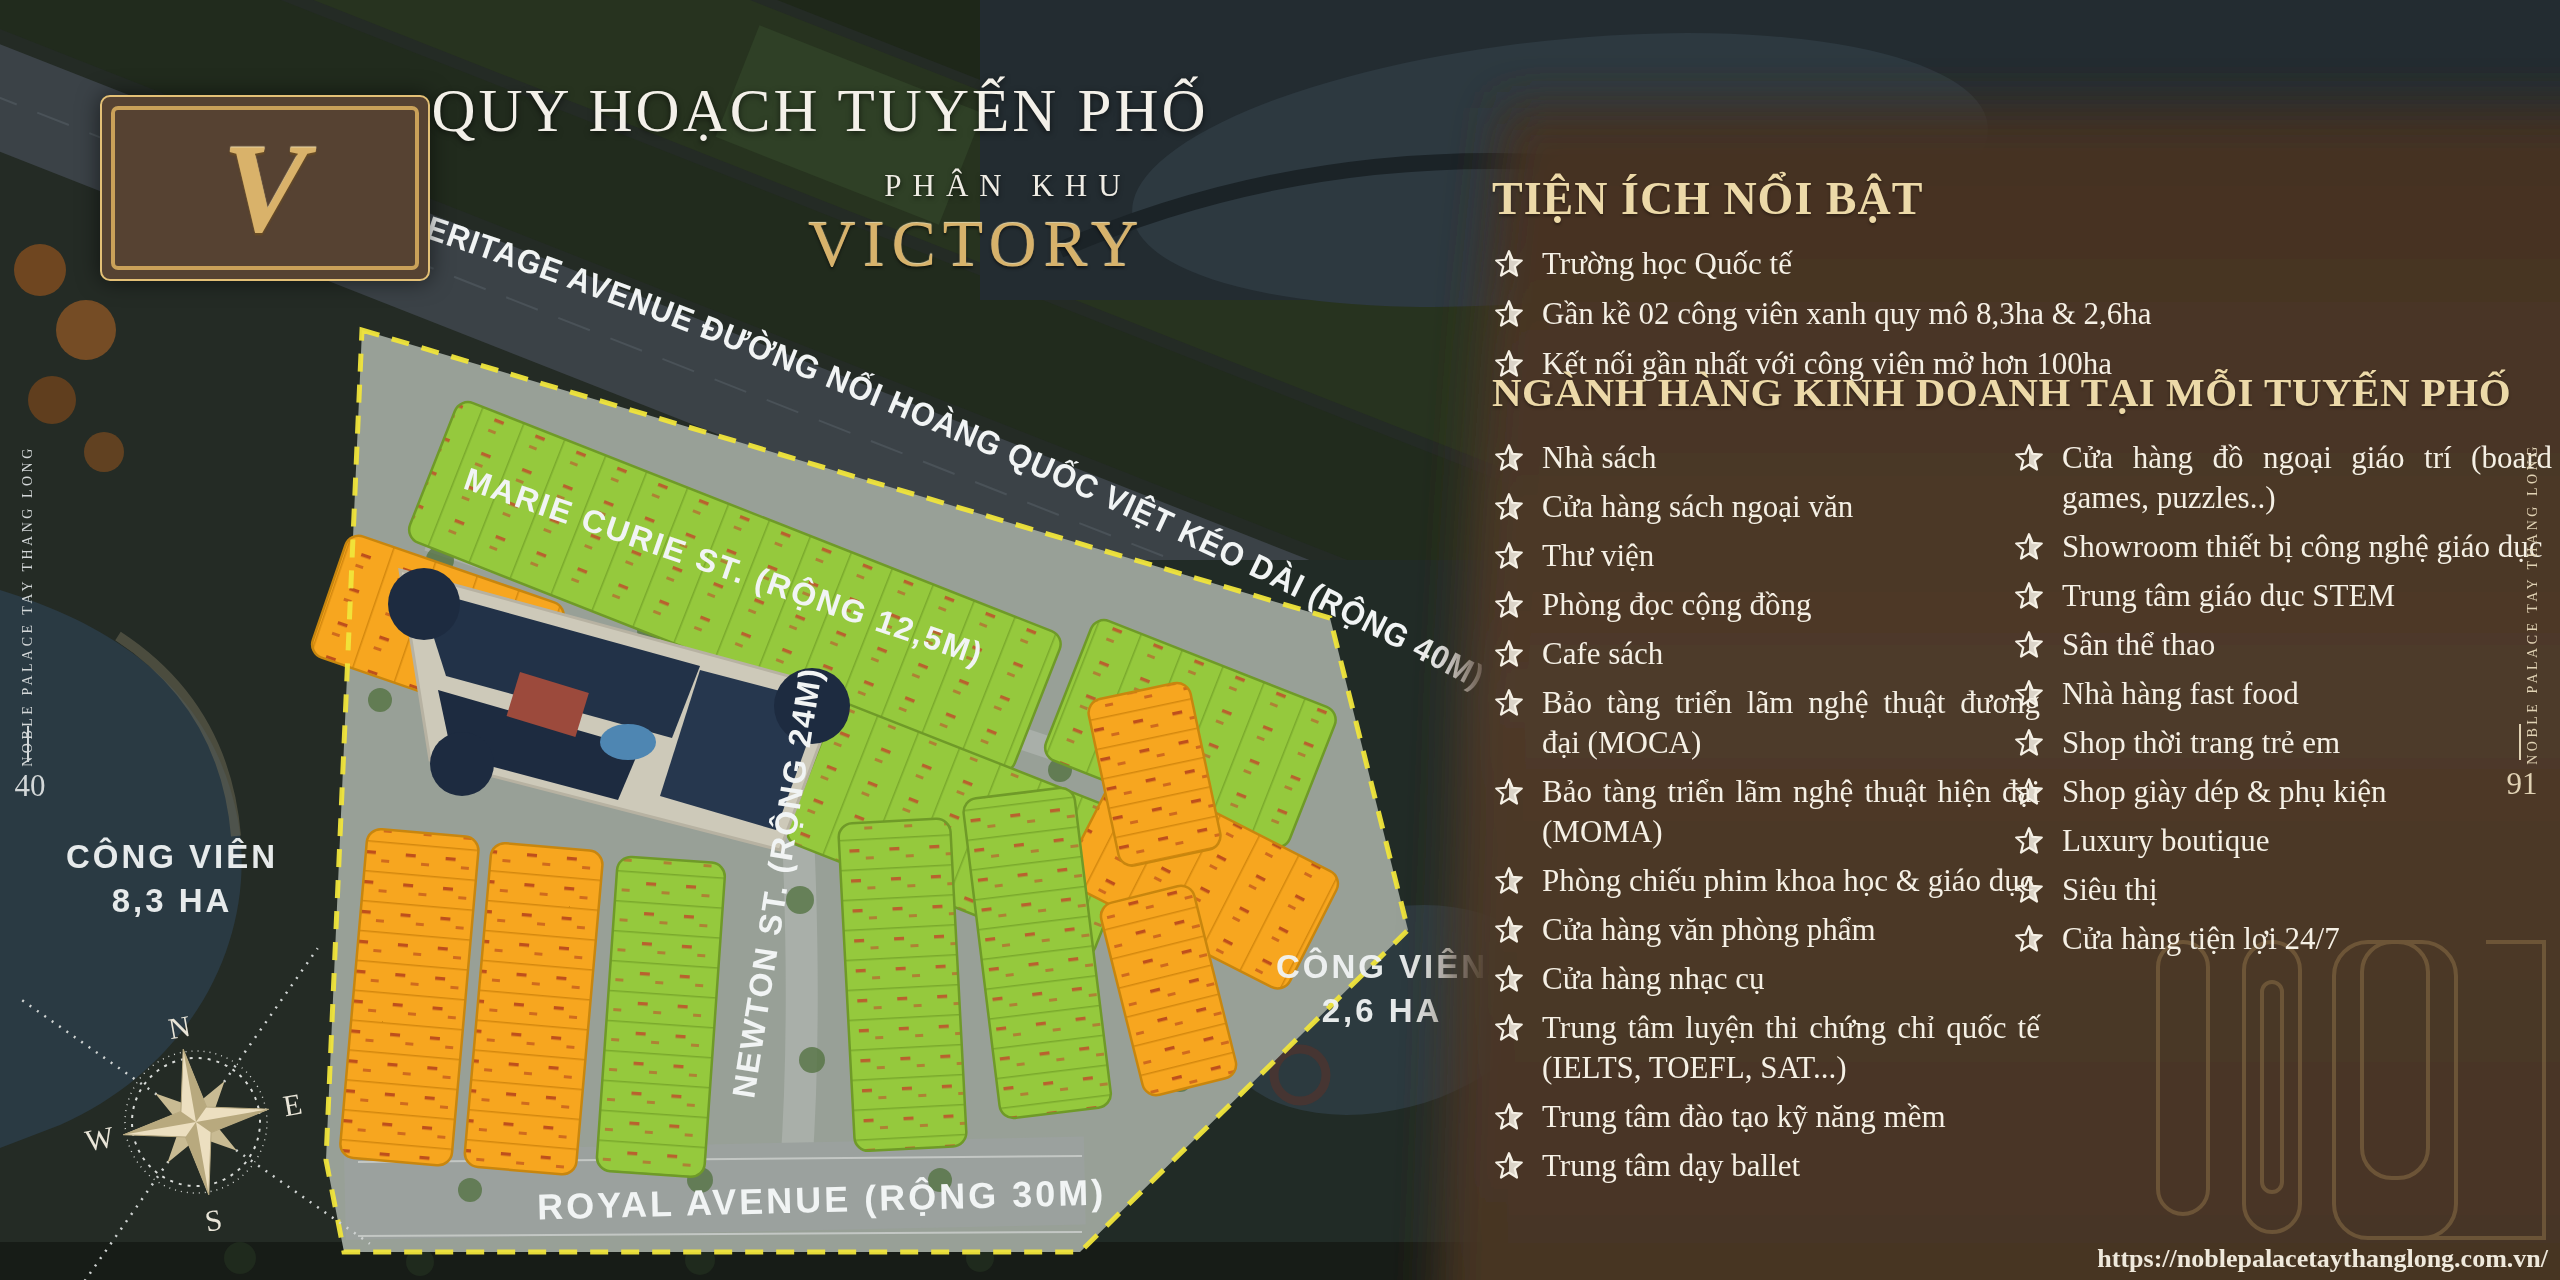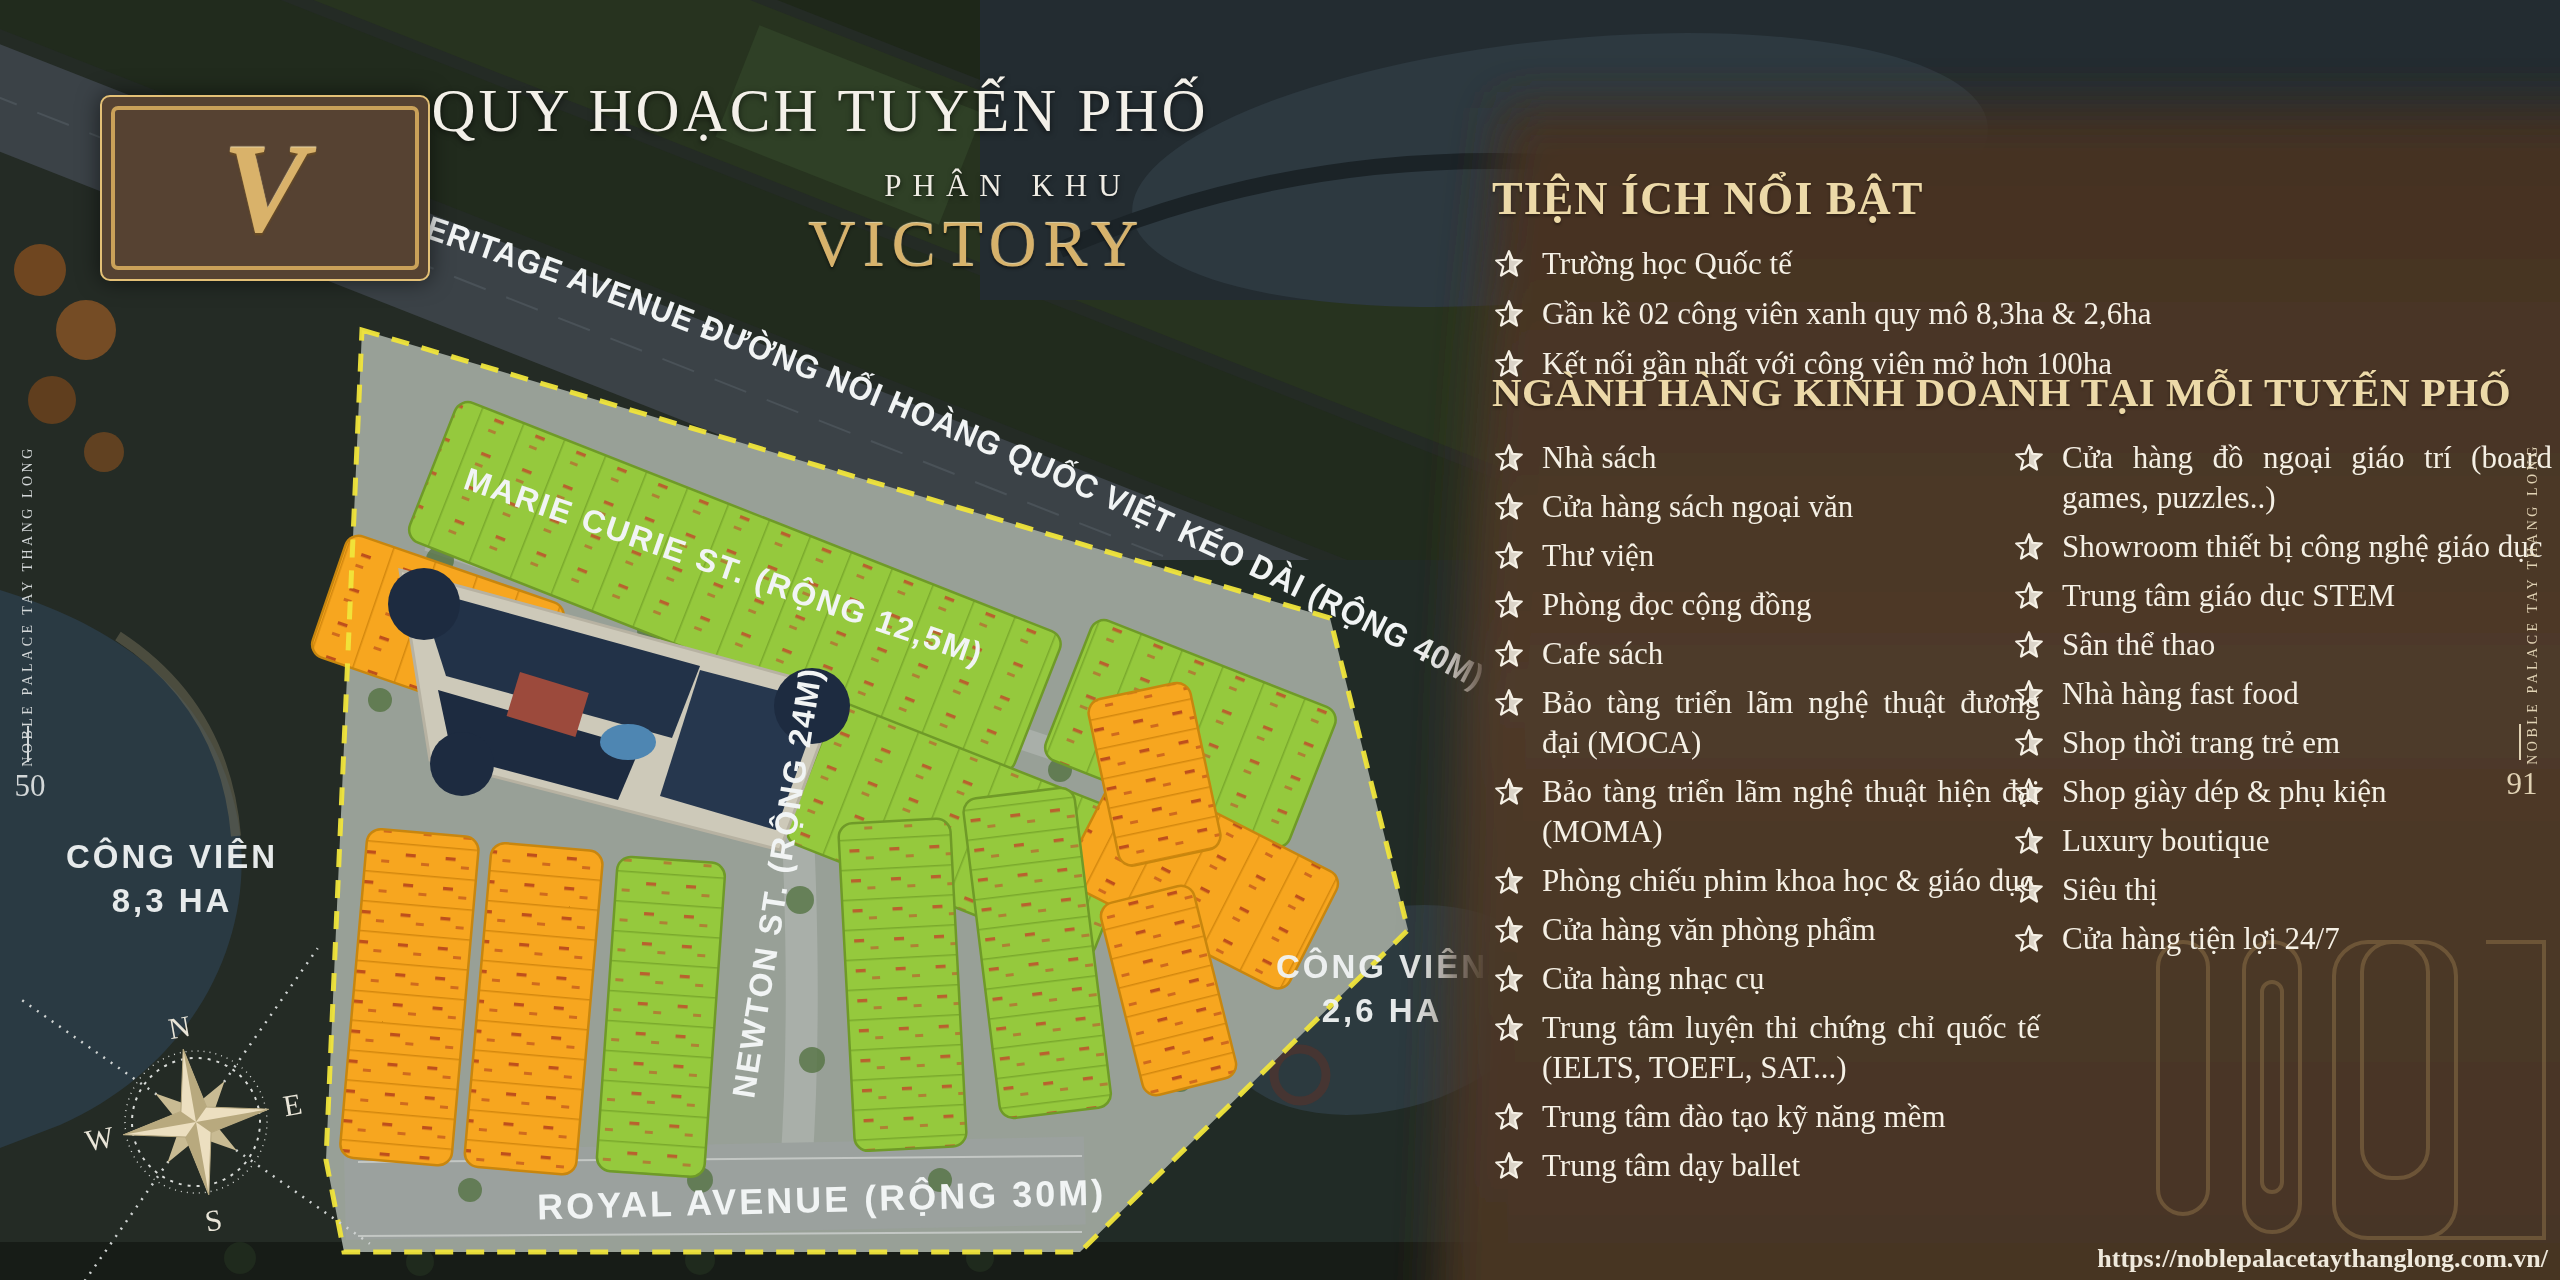--- a/index.html
+++ b/index.html
@@ -340,20 +340,20 @@
     <div class="brow"><svg class="star">
           <use href="#star"></use>
         </svg><span>Siêu thị</span></div>
     <div class="brow"><svg class="star">
           <use href="#star"></use>
         </svg><span>Cửa hàng tiện lợi 24/7</span></div>
   </div>
 
   <div class="edge-vtext left">NOBLE PALACE TAY THANG LONG</div>
   <div class="edge-dash left"></div>
-  <div class="page-num left">50</div>
+  <div class="page-num left">40</div>
 
   <div class="edge-vtext right">NOBLE PALACE TAY THANG LONG</div>
   <div class="edge-dash right"></div>
   <div class="page-num right">91</div>
 
   <div class="site-url">https://noblepalacetaythanglong.com.vn/</div>
 </div>
 
 </body></html>

